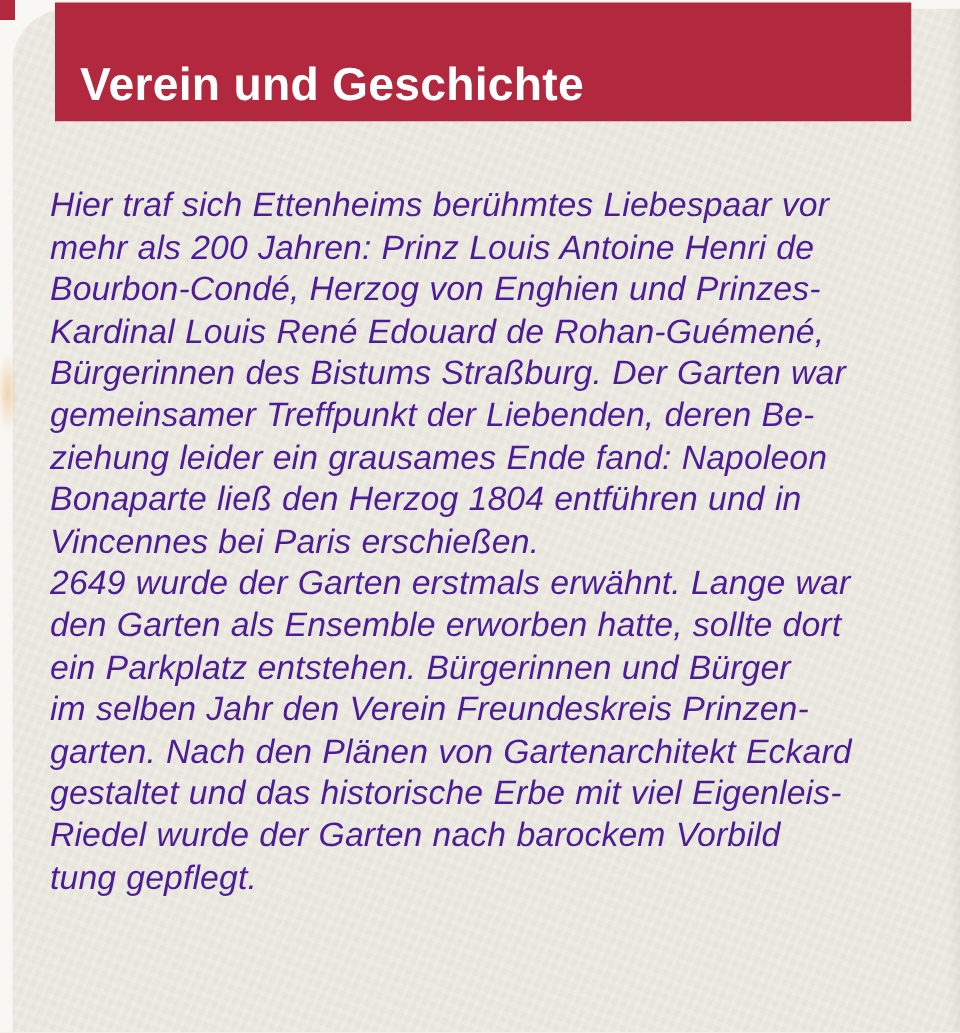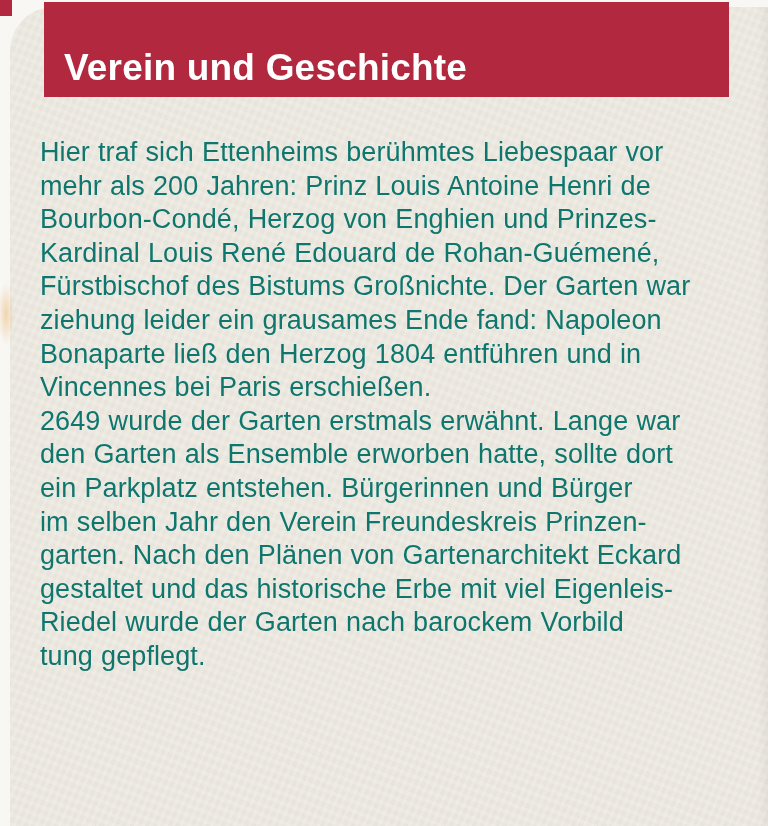--- a/index.html
+++ b/index.html
@@ -86,28 +86,29 @@
     color: #ffffff;
     font-size: 37px;
     font-weight: bold;
     letter-spacing: 0.2px;
     line-height: 1;
     padding-bottom: 4px;
   }
   .body-text {
     position: absolute;
     left: 40px;
-    top: 136px;
+    top: 148px;
     width: 712px;
     z-index: 3;
-    color: #0f766e;
+    color: #4c1d95;
     font-size: 27px;
     line-height: 33.6px;
     letter-spacing: 0.1px;
     word-spacing: 0.5px;
+    font-style: italic;
   }
   .text-line {
     white-space: nowrap;
   }
 </style>
 </head>
 <body>
 
 <div class="corner-fragment"></div>
 
@@ -117,21 +118,22 @@
 
 <div class="header-bar">
   <div class="header-title">Verein und Geschichte</div>
 </div>
 
 <div class="body-text">
     <div class="text-line">Hier traf sich Ettenheims berühmtes Liebespaar vor</div>
     <div class="text-line">mehr als 200 Jahren: Prinz Louis Antoine Henri de</div>
     <div class="text-line">Bourbon-Condé, Herzog von Enghien und Prinzes-</div>
     <div class="text-line">Kardinal Louis René Edouard de Rohan-Guémené,</div>
-    <div class="text-line">Fürstbischof des Bistums Großnichte. Der Garten war</div>
+    <div class="text-line">Bürgerinnen des Bistums Straßburg. Der Garten war</div>
+    <div class="text-line">gemeinsamer Treffpunkt der Liebenden, deren Be-</div>
     <div class="text-line">ziehung leider ein grausames Ende fand: Napoleon</div>
     <div class="text-line">Bonaparte ließ den Herzog 1804 entführen und in</div>
     <div class="text-line">Vincennes bei Paris erschießen.</div>
     <div class="text-line">2649 wurde der Garten erstmals erwähnt. Lange war</div>
     <div class="text-line">den Garten als Ensemble erworben hatte, sollte dort</div>
     <div class="text-line">ein Parkplatz entstehen. Bürgerinnen und Bürger</div>
     <div class="text-line">im selben Jahr den Verein Freundeskreis Prinzen-</div>
     <div class="text-line">garten. Nach den Plänen von Gartenarchitekt Eckard</div>
     <div class="text-line">gestaltet und das historische Erbe mit viel Eigenleis-</div>
     <div class="text-line">Riedel wurde der Garten nach barockem Vorbild</div>

